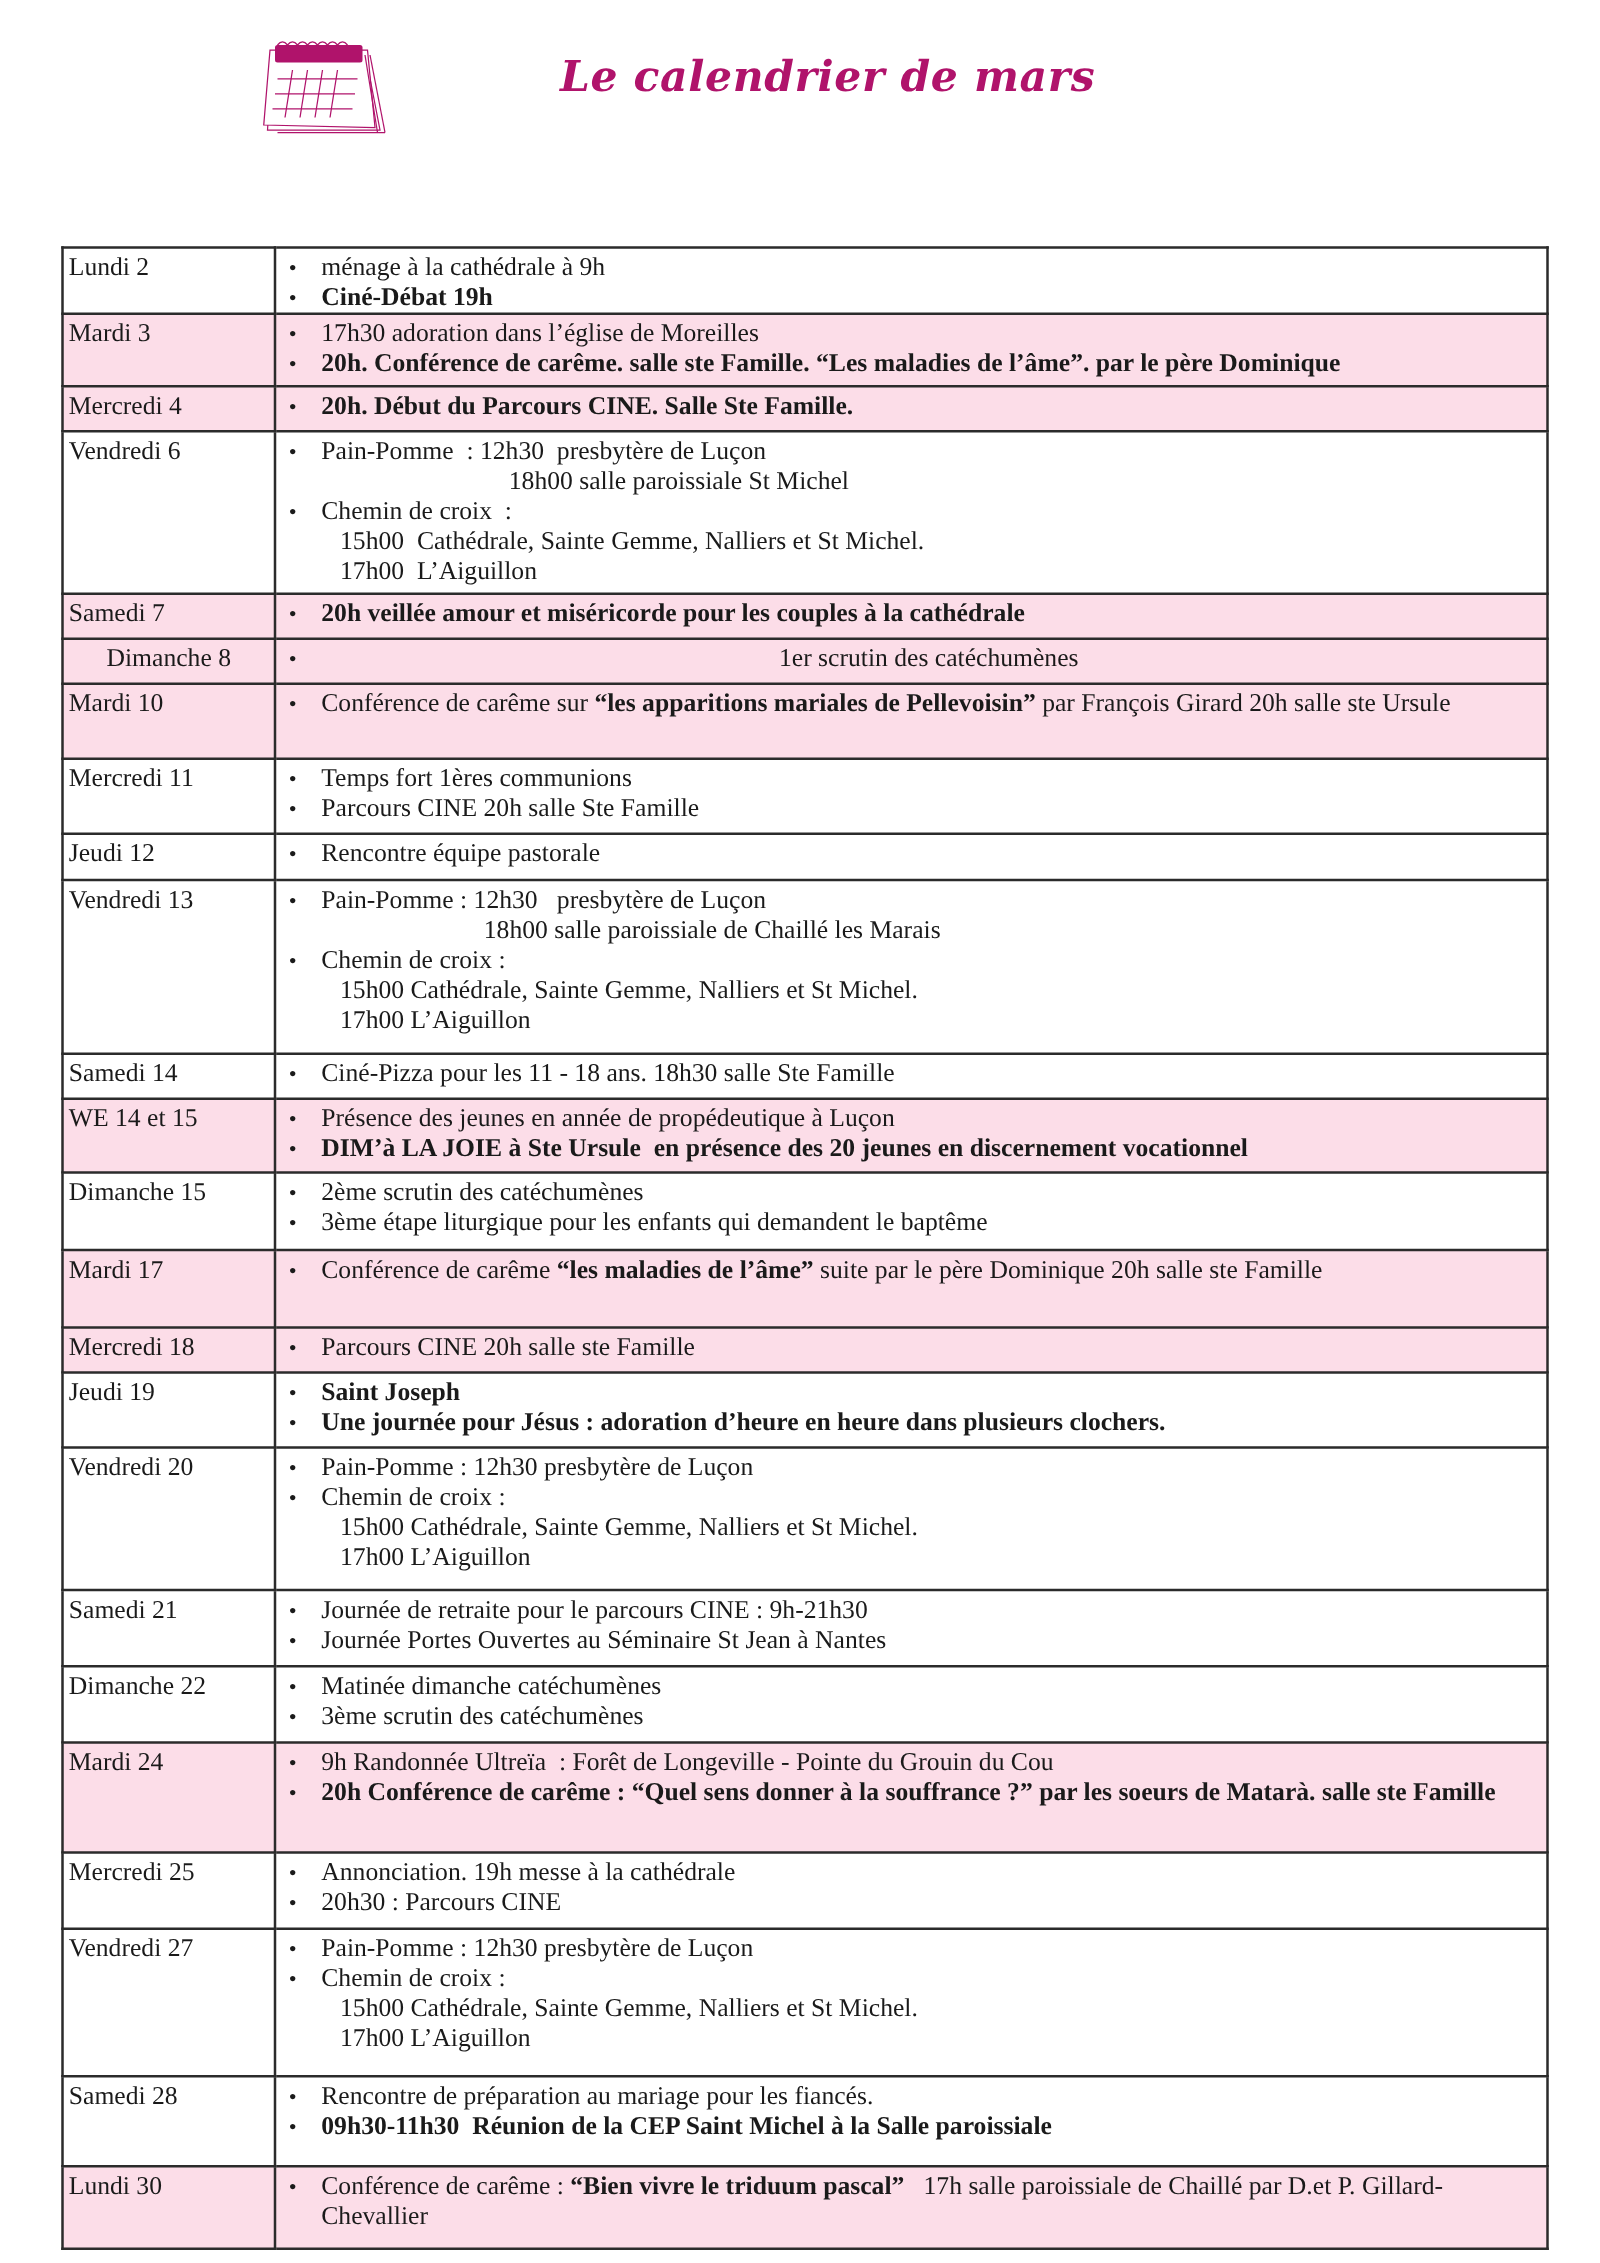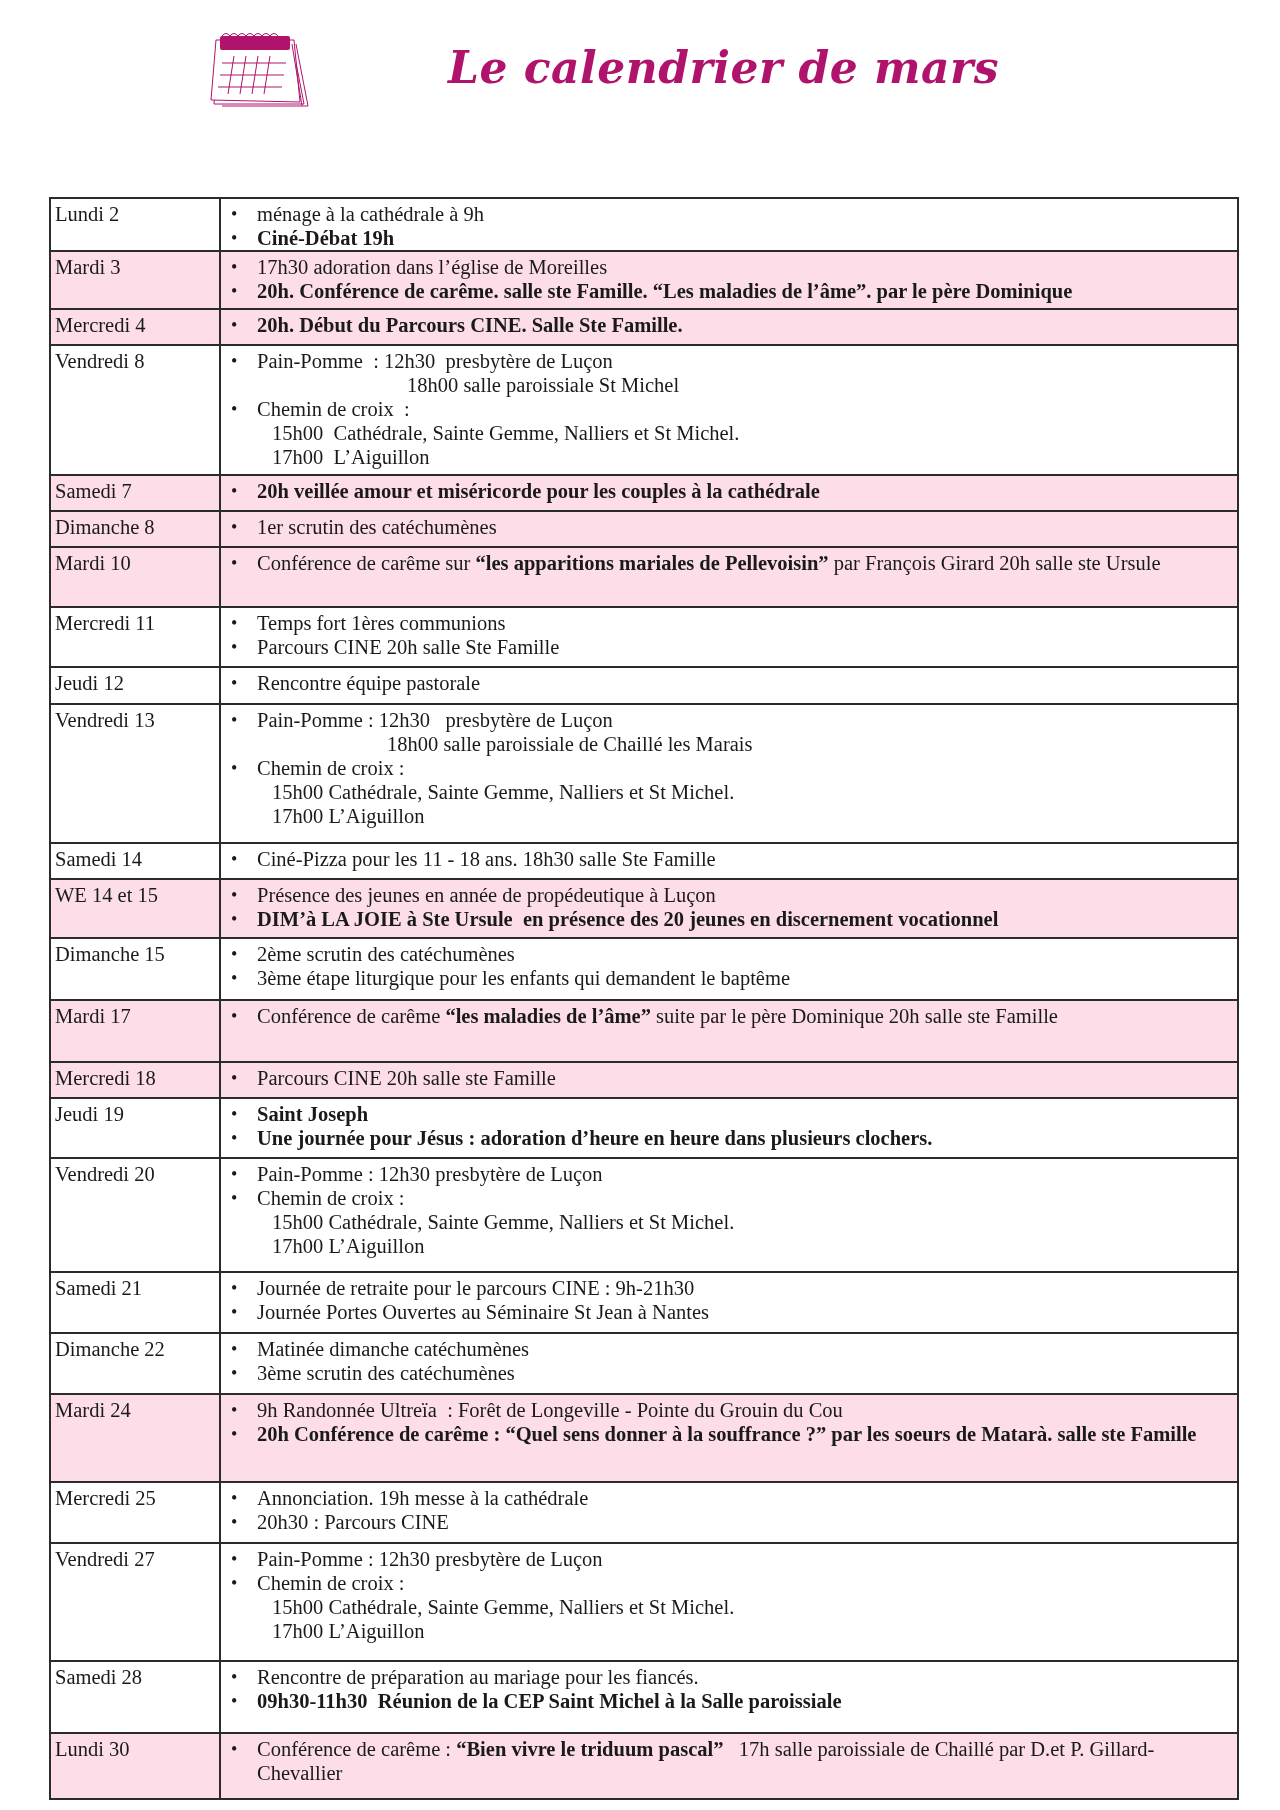--- a/index.html
+++ b/index.html
@@ -1,20 +1,20 @@
 <!DOCTYPE html>
 <html><head>
 <meta charset="utf-8">
 <style>
   html, body { margin:0; padding:0; background:#ffffff; }
   body { width:1280px; height:1810px; position:relative; overflow:hidden;
          font-family: "Liberation Serif", "DejaVu Serif", serif; color:#1a1a1a; }
   .header { position:absolute; left:0; top:0; width:1280px; height:140px; }
   .cal-icon { position:absolute; left:208px; top:30px; width:105px; height:80px; }
-  .title { position:absolute; left:448px; top:42px; font-size:44px; font-style:italic; font-weight:bold;
+  .title { position:absolute; left:448px; top:42px; font-size:34px; font-style:italic; font-weight:bold;
            color:#b0136b; font-family:"DejaVu Serif", "Liberation Serif", serif; letter-spacing:0.5px; white-space:nowrap; }
   table.cal { position:absolute; left:49px; top:197px; width:1190px; border-collapse:collapse;
               table-layout:fixed; }
   table.cal td { border:2px solid #2b2b2b; vertical-align:top; padding:0; font-size:20.5px; line-height:24px; }
   table.cal td.day { width:160px; padding:3px 4px 0 4px; }
   table.cal td.ev { padding:3px 8px 0 0; }
   tr.pink td { background:#fcdde8; }
   ul { margin:0; padding:0 0 0 36px; list-style:none; }
   li { position:relative; }
   li.b::before { content:"\2022"; position:absolute; left:-26px; top:0; font-size:18px; }
@@ -68,40 +68,40 @@
       </tr>
       <tr class="pink" style="height: 36px;">
         <td class="day">Mercredi 4</td>
         <td class="ev">
           <ul>
             <li class="b"><span class="bold" style="white-space: pre-wrap;">20h. Début du Parcours CINE. Salle Ste Famille.</span></li>
           </ul>
         </td>
       </tr>
       <tr style="height: 130px;">
-        <td class="day">Vendredi 8</td>
+        <td class="day">Vendredi 6</td>
         <td class="ev">
           <ul>
             <li class="b"><span style="white-space: pre-wrap;">Pain-Pomme  : 12h30  presbytère de Luçon</span></li>
             <li class="cont" style="padding-left: 150px;"><span style="white-space: pre-wrap;">18h00 salle paroissiale St Michel</span></li>
             <li class="b"><span style="white-space: pre-wrap;">Chemin de croix  :</span></li>
             <li class="cont" style="padding-left: 15px;"><span style="white-space: pre-wrap;">15h00  Cathédrale, Sainte Gemme, Nalliers et St Michel.</span></li>
             <li class="cont" style="padding-left: 15px;"><span style="white-space: pre-wrap;">17h00  L’Aiguillon</span></li>
           </ul>
         </td>
       </tr>
       <tr class="pink" style="height: 36px;">
         <td class="day">Samedi 7</td>
         <td class="ev">
           <ul>
             <li class="b"><span class="bold" style="white-space: pre-wrap;">20h veillée amour et miséricorde pour les couples à la cathédrale</span></li>
           </ul>
         </td>
       </tr>
-      <tr class="pink" style="height: 36px;">
+      <tr class="pink" style="height: 36px; text-align: center;">
         <td class="day">Dimanche 8</td>
         <td class="ev">
           <ul>
             <li class="b"><span style="white-space: pre-wrap;">1er scrutin des catéchumènes</span></li>
           </ul>
         </td>
       </tr>
       <tr class="pink" style="height: 60px;">
         <td class="day">Mardi 10</td>
         <td class="ev">

